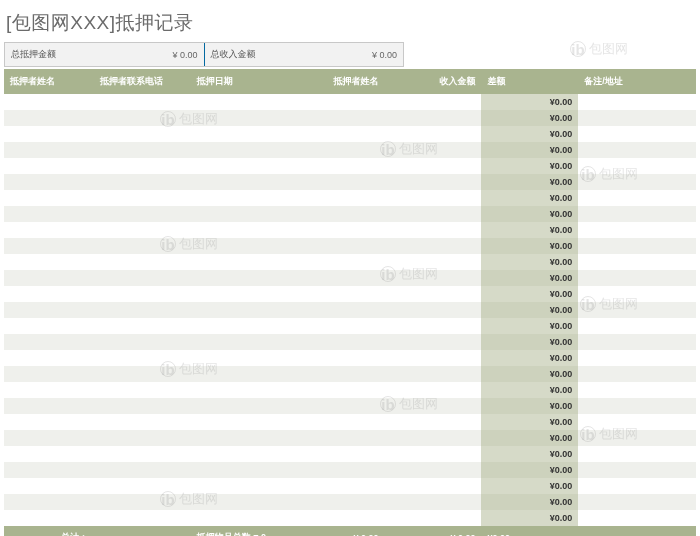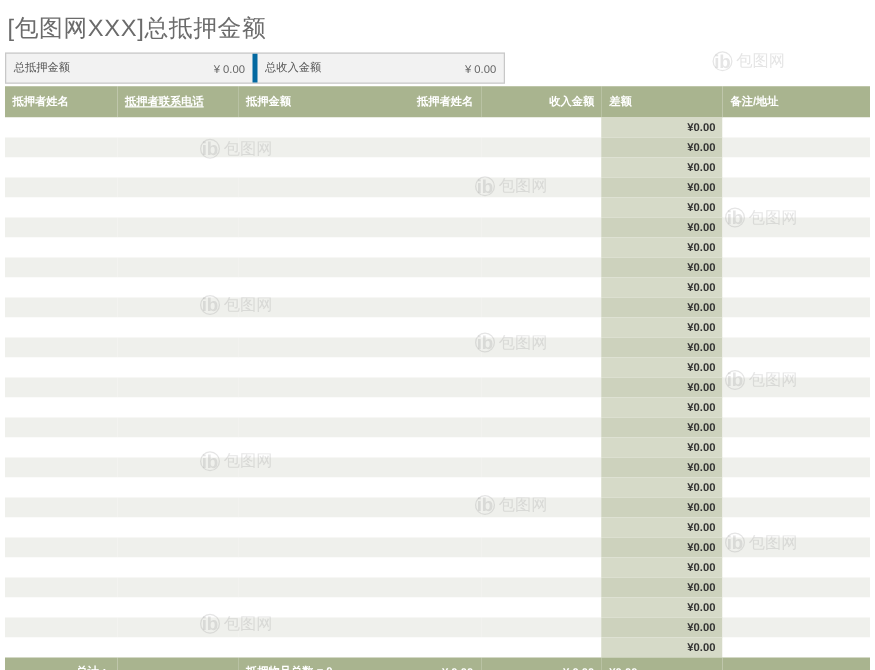--- a/index.html
+++ b/index.html
@@ -25,21 +25,21 @@
       display: flex;
       border: 1px solid #c8c8c8;
       background: #f2f2f2;
       font-size: 9px;
       color: #555;
       width: 400px;
     }
     .summary-cell {
       flex: 1;
       padding: 5px 6px;
-      border-right: 4px solid #0369a1;
+      border-right: 1px solid #0369a1;
       display: flex;
       justify-content: space-between;
       align-items: center;
     }
     .summary-cell:last-child { border-right: none; gap: 36px; }
     .summary-label { font-size: 9px; }
     .summary-value { font-size: 9px; color: #666; }
     .table {
       width: 100%;
       border-collapse: collapse;
@@ -73,21 +73,21 @@
     .table tbody tr td.col-diff {
       background: #d6dac8 !important;
       text-align: right;
       font-weight: bold;
       color: #333;
     }
     .table tbody tr:nth-child(even) td.col-diff {
       background: #cdd2bd !important;
     }
     .col-name { width: 13%; }
-    .col-phone { width: 14%; text-decoration: underline; }
+    .col-phone { width: 14%; }
     .col-date { width: 14%; }
     .col-amount { width: 14%; text-align: right; }
     .col-income { width: 14%; text-align: right; }
     .col-diff { width: 14%; }
     .col-note { width: 17%; }
     .footer-row td {
       background: #a9b48f !important;
       color: #fff;
       font-weight: bold;
       font-size: 9px;
@@ -117,39 +117,39 @@
       align-items: center;
       justify-content: center;
       font-size: 15px;
       font-weight: bold;
     }
   </style>
 </head>
 <body>
 
 <div class="container">
-  <div class="title">[包图网XXX]总抵押金额</div>
+  <div class="title">[包图网XXX]抵押记录</div>
 
   <div class="summary-bar">
     <div class="summary-cell">
       <span class="summary-label">总抵押金额</span>
       <span class="summary-value">¥ 0.00</span>
     </div>
     <div class="summary-cell">
       <span class="summary-label">总收入金额</span>
       <span class="summary-value">¥ 0.00</span>
     </div>
   </div>
 
   <table class="table">
     <thead>
       <tr>
         <th class="col-name">抵押者姓名</th>
         <th class="col-phone">抵押者联系电话</th>
-        <th class="col-date">抵押金额</th>
+        <th class="col-date">抵押日期</th>
         <th class="col-amount th-amount">抵押者姓名</th>
         <th class="col-income th-income">收入金额</th>
         <th class="col-diff">差额</th>
         <th class="col-note">备注/地址</th>
       </tr>
     </thead>
     <tbody id="table-body">
         <tr>
           <td class="col-name"></td>
           <td class="col-phone"></td>

